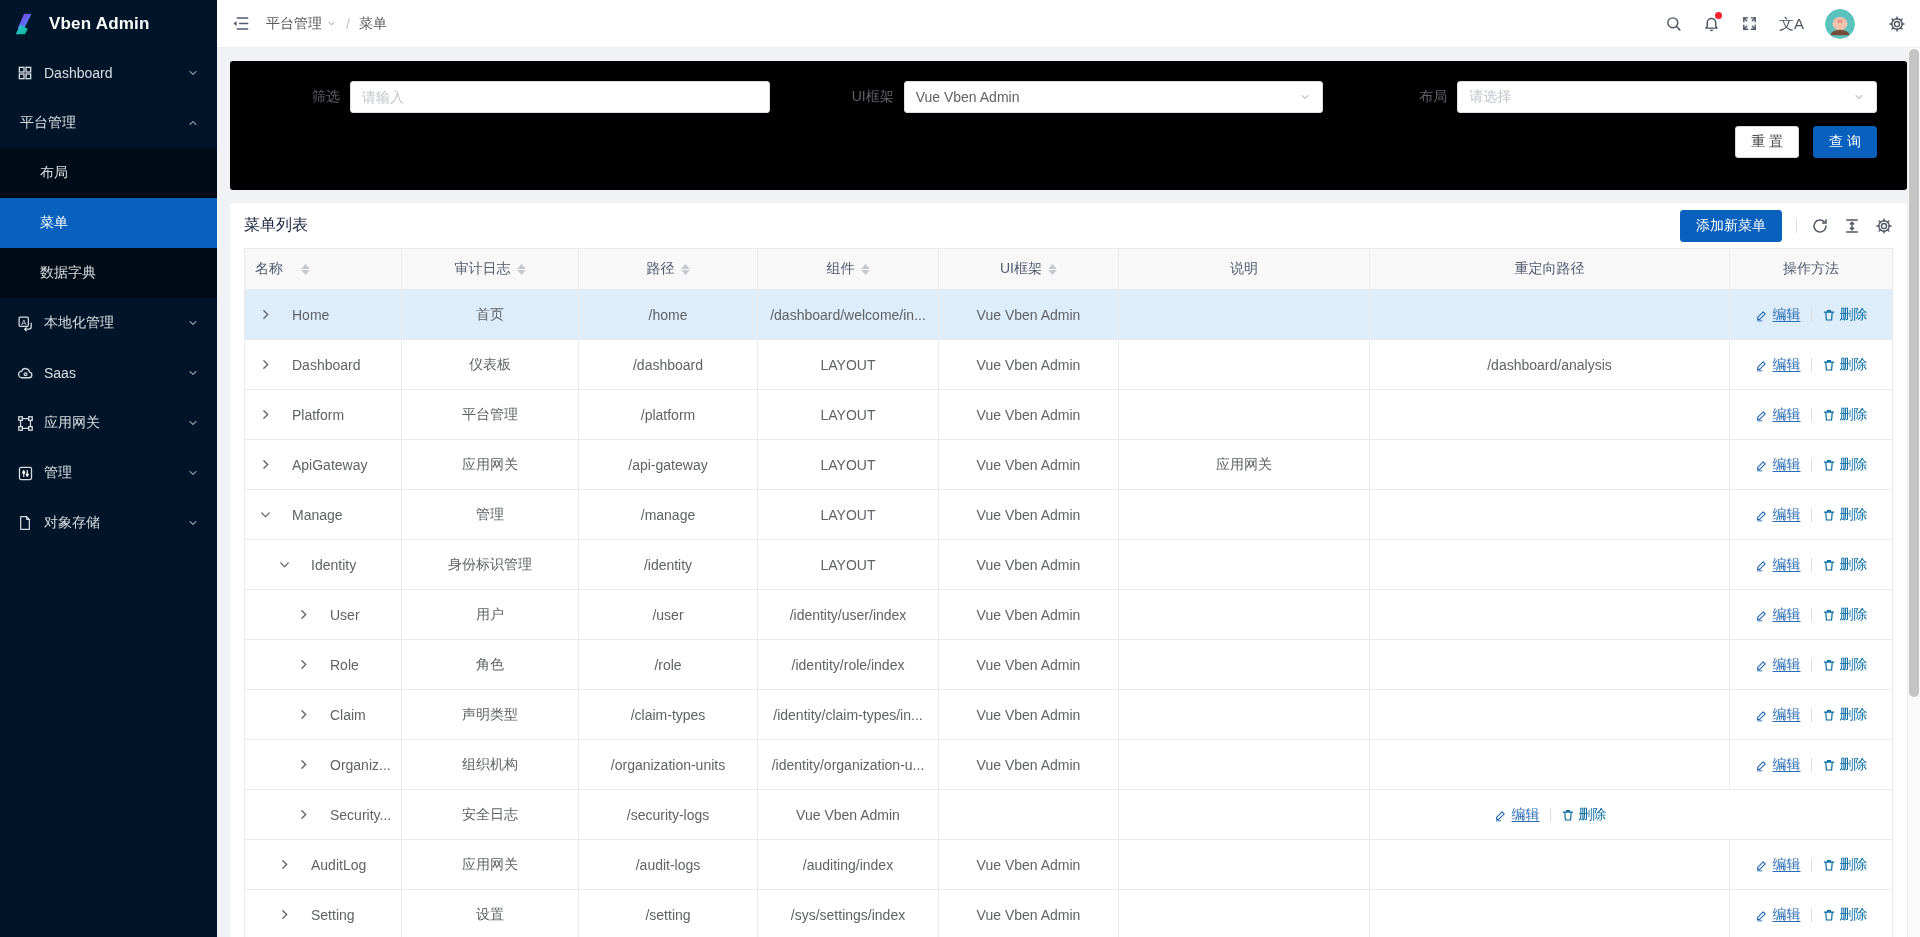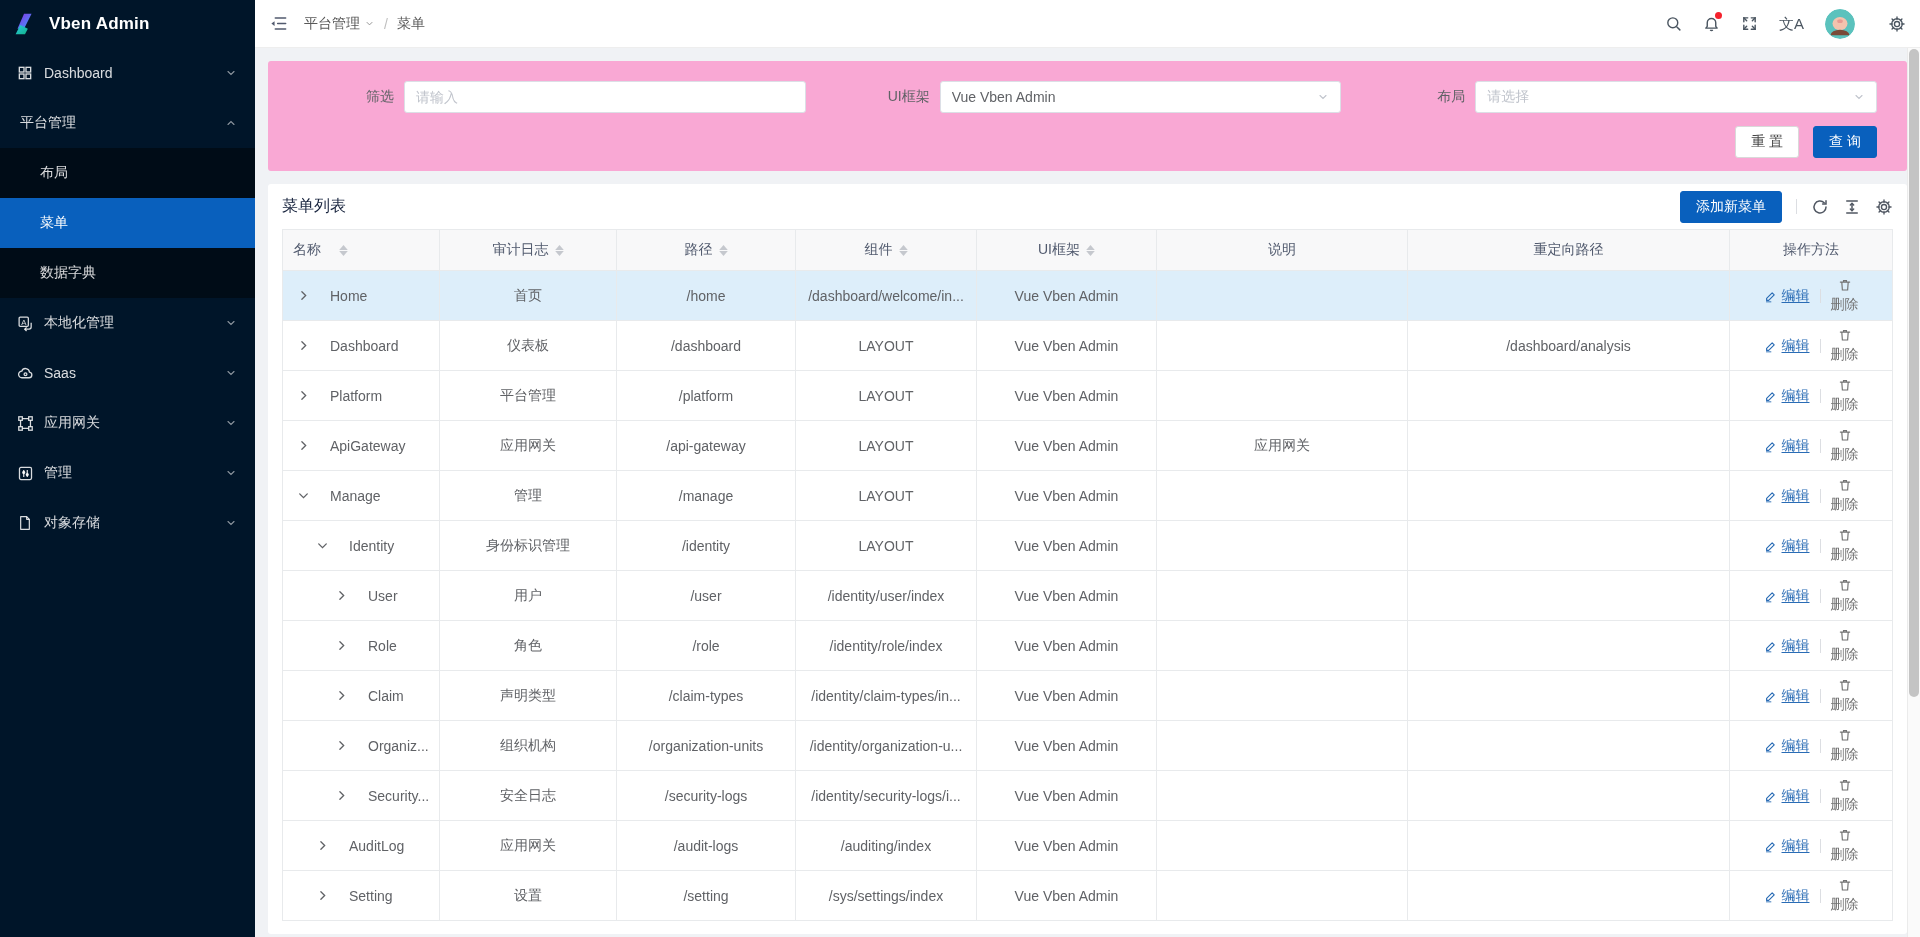--- a/index.html
+++ b/index.html
@@ -2,21 +2,21 @@
 <html><head>
 <meta charset="utf-8">
 <style>
   * { margin:0; padding:0; box-sizing:border-box; }
   html,body { width:1920px; height:937px; overflow:hidden; }
   body { font-family:"Liberation Sans","DejaVu Sans",sans-serif; background:#f0f2f5; font-size:14px; }
 
   .app { display:flex; width:1920px; height:937px; overflow:hidden; }
 
   
-  .sidebar { width:255px; flex-shrink:0; background:#001529; display:flex; flex-direction:column; }
+  .sidebar { width:217px; flex-shrink:0; background:#001529; display:flex; flex-direction:column; }
   .logo { height:48px; display:flex; align-items:center; gap:9px; padding-left:10px; cursor:pointer; }
   .logo-title { color:#fff; font-size:17px; font-weight:bold; letter-spacing:.2px; }
   .side-menu { flex:1; overflow:hidden; }
   .side-item { height:50px; display:flex; align-items:center; color:rgba(255,255,255,.85);
                font-size:14px; padding:0 18px 0 20px; cursor:pointer; }
   .side-item.has-icon { padding-left:17px; }
   .side-item .s-icon { width:17px; height:17px; margin-right:10px; display:flex; align-items:center; color:rgba(255,255,255,.85); }
   .side-item .s-chev { margin-left:auto; color:rgba(255,255,255,.55); display:flex; }
   .side-item.sub { background:#000c17; padding-left:40px; }
   .side-item.active { background:#0960bd; color:#fff; }
@@ -32,21 +32,21 @@
   .top-actions { margin-left:auto; display:flex; align-items:center; gap:21px; color:#4a5560; }
   .top-icon { display:flex; cursor:pointer; position:relative; }
   .badge-dot { position:absolute; top:-3px; right:-2px; width:7px; height:7px; border-radius:50%; background:#f5222d; }
   .avatar { width:30px; height:30px; border-radius:50%; overflow:hidden; cursor:pointer; display:flex; }
   .lang-glyph { font-size:15px; color:#4a5560; line-height:1; }
   .gear-gap { margin-left:12px; }
 
   .content { flex:1; padding:13px 13px 0; overflow:hidden; }
 
   
-  .filter-card { background:#f9a8d4; border-radius:3px; height:110px; padding:20px 30px 0 30px; }
+  .filter-card { background:#000000; border-radius:3px; height:129px; padding:20px 30px 0 14px; }
   .filter-row { display:flex; }
   .f-field { flex:1; display:flex; align-items:center; padding-right:28px; min-width:0; }
   .f-field:last-child { padding-right:0; }
   .f-label { flex:0 0 96px; text-align:right; margin-right:10px; color:#606266; white-space:nowrap; }
   .f-control { flex:1; height:32px; border:1px solid #dcdfe6; border-radius:3px; background:#fff;
                display:flex; align-items:center; padding:0 11px; color:#606266; min-width:0; }
   .f-control input { border:none; outline:none; width:100%; font-size:14px; color:#606266; font-family:inherit; background:transparent; }
   .f-control input::placeholder { color:#c0c4cc; }
   .sel-value { flex:1; white-space:nowrap; overflow:hidden; }
   .sel-value.placeholder { color:#c0c4cc; }
@@ -74,21 +74,21 @@
           border-right:1px solid #e8eaec; overflow:hidden; white-space:nowrap; }
   .cell:last-child { border-right:none; }
   .thead .cell { min-height:40px; cursor:pointer; }
   .cell.name { justify-content:flex-start;gap:12px; }
   .sort { display:flex; flex-direction:column; margin-left:6px; gap:1px; }
   .sort svg { display:block; }
   .tree-arrow { display:flex; margin-right:8px; color:#606266; cursor:pointer; flex-shrink:0; }
   .act-link { display:flex; align-items:center; gap:4px; cursor:pointer; }
   .act-edit { color:#2a6cb5; }
   .act-edit .u { text-decoration:underline; text-underline-offset:2px; }
-  .act-del { color:#737373;flex-direction:column; }
+  .act-del { color:#0369a1; }
   .act-div { width:1px; height:14px; background:#dcdee2; margin:0 10px; }
 
   
   .v-scrollbar { position:absolute; top:48px; right:0; bottom:0; width:13px; background:#fafafa; border-left:1px solid #ebebeb; }
   .v-thumb { position:absolute; top:1px; left:1px; right:1px; height:648px; background:#c4c4c4; border-radius:5px; cursor:pointer; }
 </style>
 </head>
 <body>
 
 <div class="app">
@@ -911,23 +911,20 @@
                 </span>
                 <span>Security...</span>
               </div>
               <div class="cell">
                 <span>安全日志</span>
               </div>
               <div class="cell">
                 <span>/security-logs</span>
               </div>
               <div class="cell">
-                <span>/identity/security-logs/i...</span>
-              </div>
-              <div class="cell">
                 <span>Vue Vben Admin</span>
               </div>
               <div class="cell">
                 <span></span>
               </div>
               <div class="cell">
                 <span></span>
               </div>
               <div class="cell">
                 <span class="act-link act-edit">

